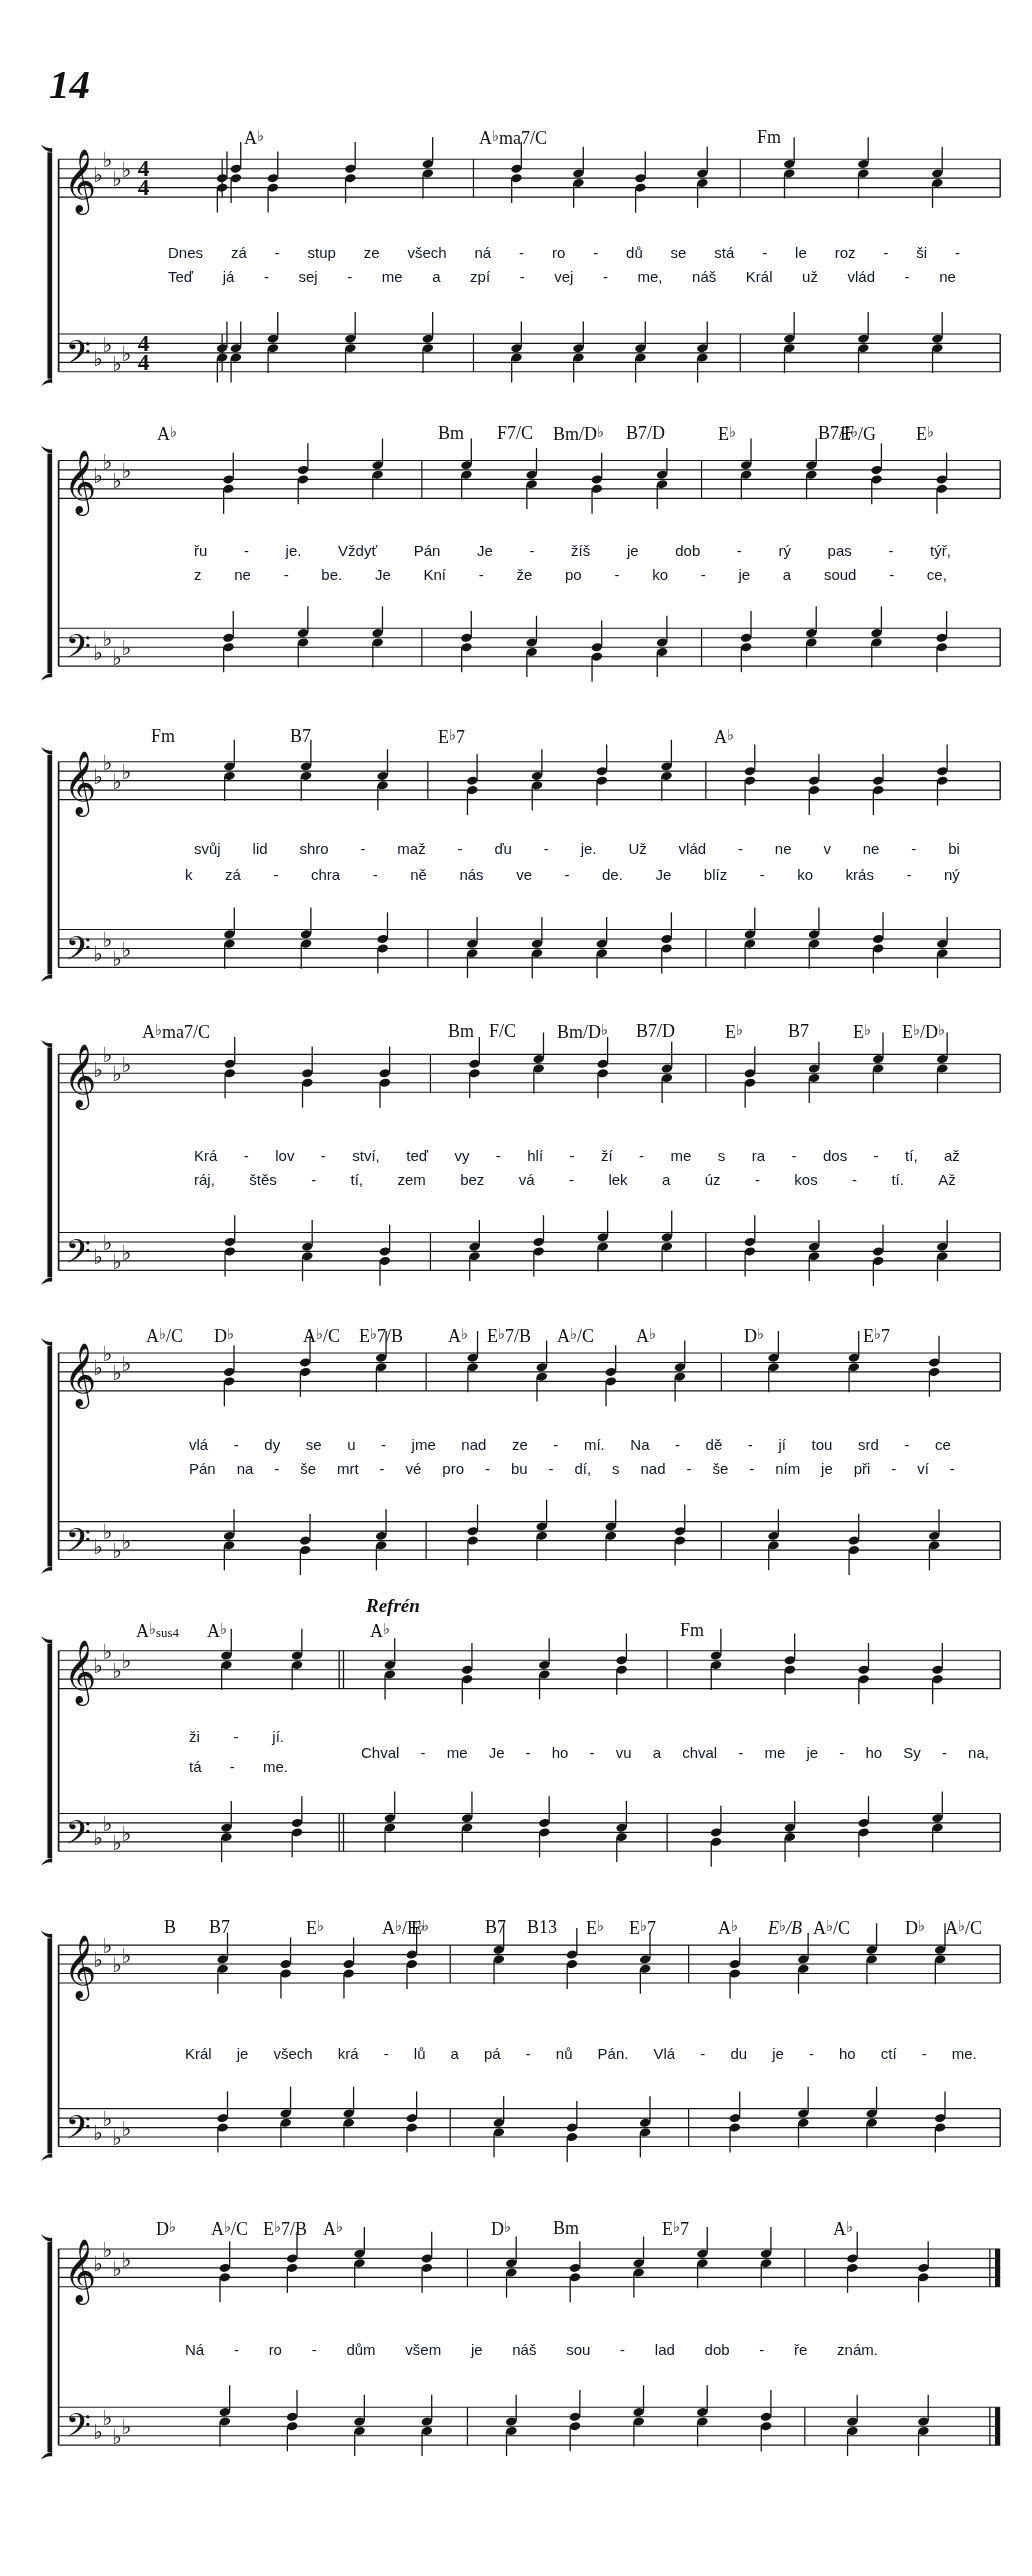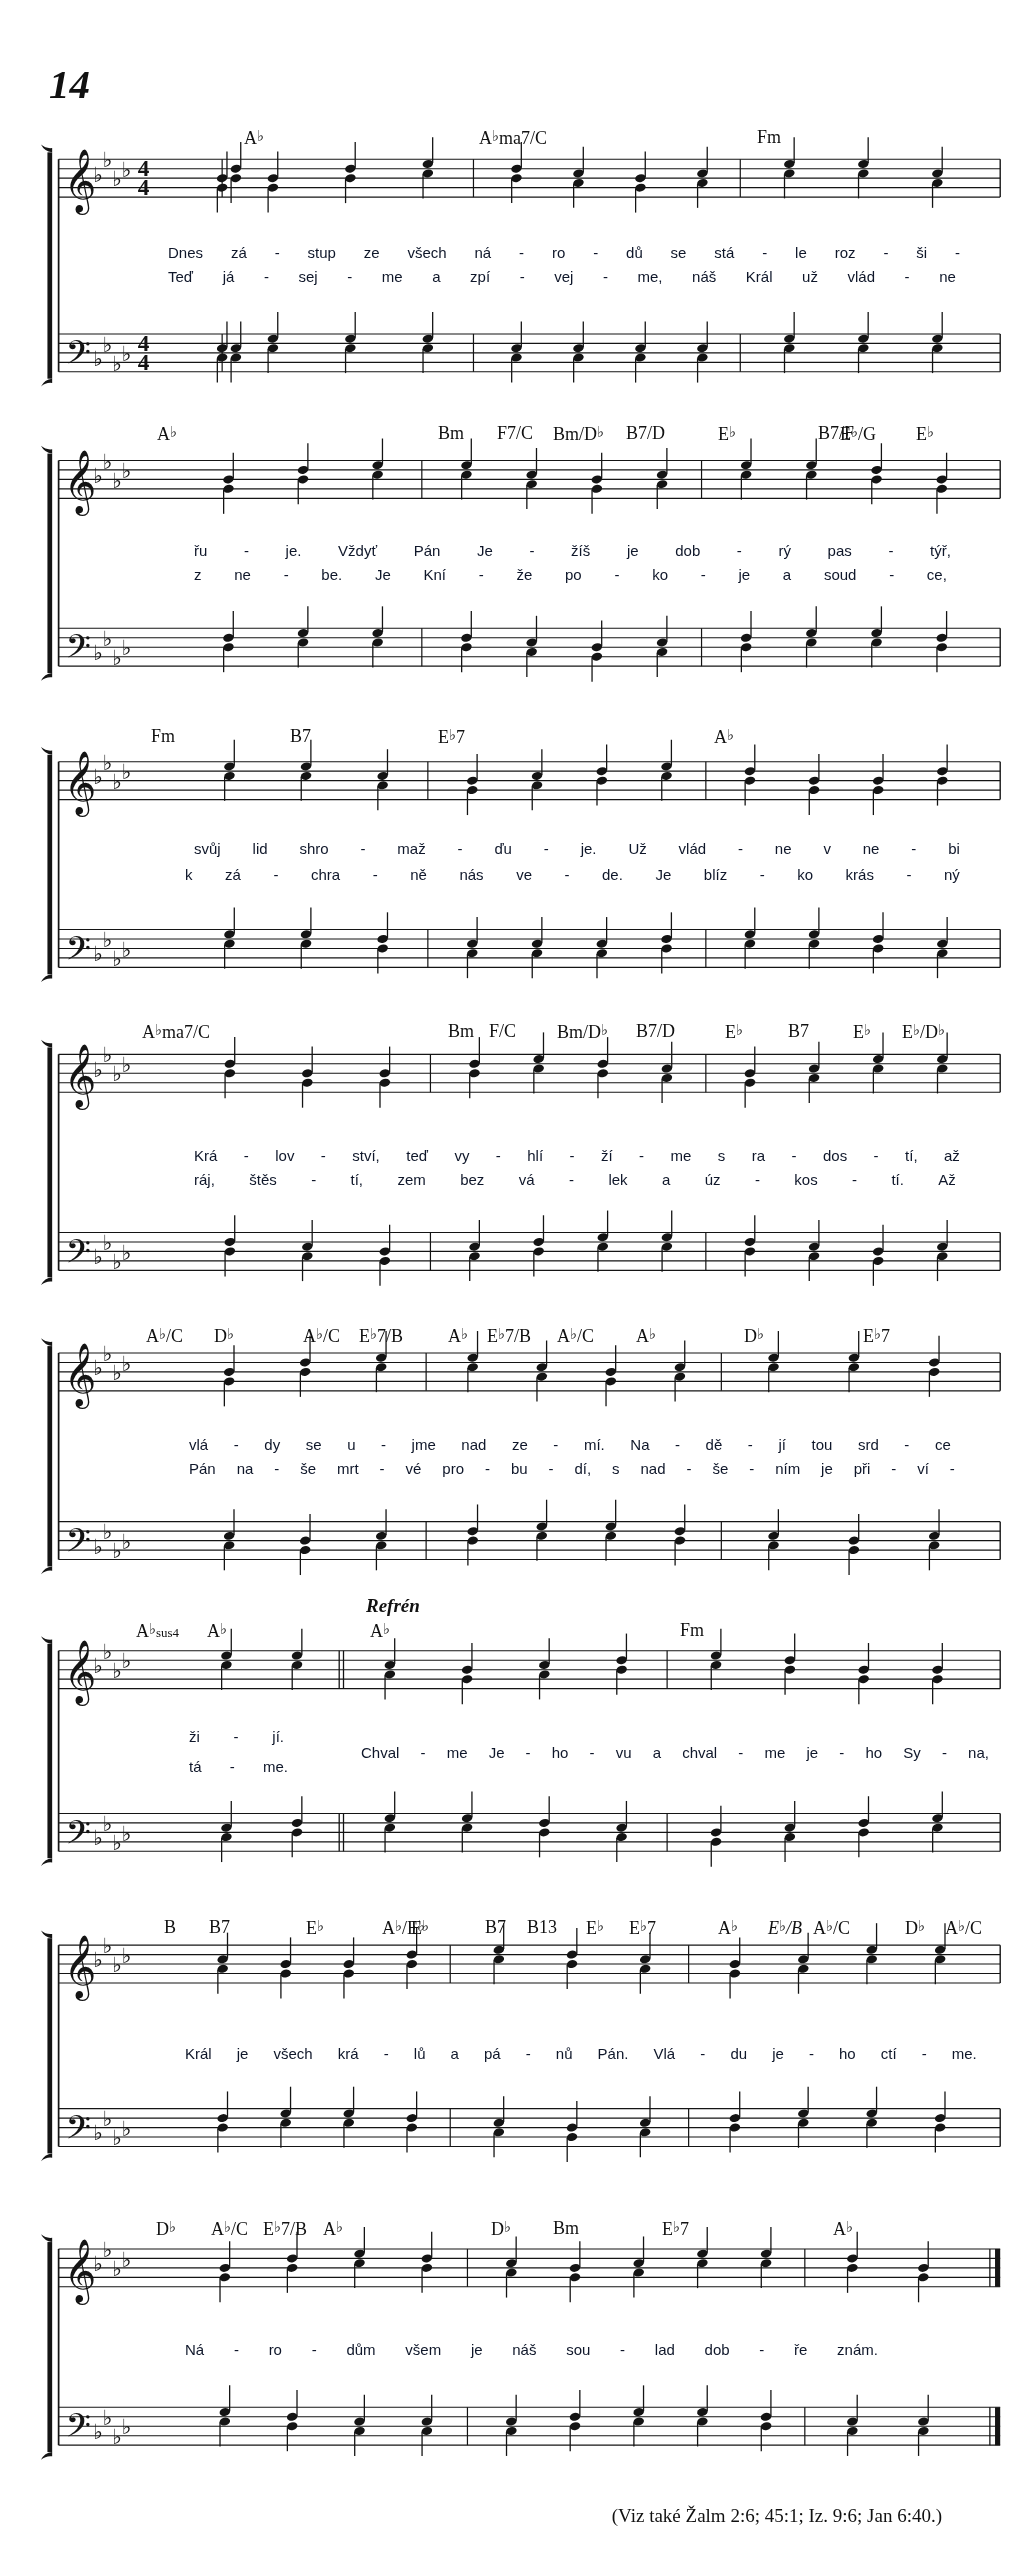--- a/index.html
+++ b/index.html
@@ -1305,15 +1305,14 @@
         <span>sou</span>
         <span>-</span>
         <span>lad</span>
         <span>dob</span>
         <span>-</span>
         <span>ře</span>
         <span>znám.</span>
       </div>
     </div>
 
-  <div class="abs footer-ref" id="footer-ref" style="left: 426px; width: 516px; top: 2505px;">(Viz také Žalm 2:6; 45:1; Iz. 9:6; Jan 6:40.)</div>
 </div>
 
 
 </body></html>

